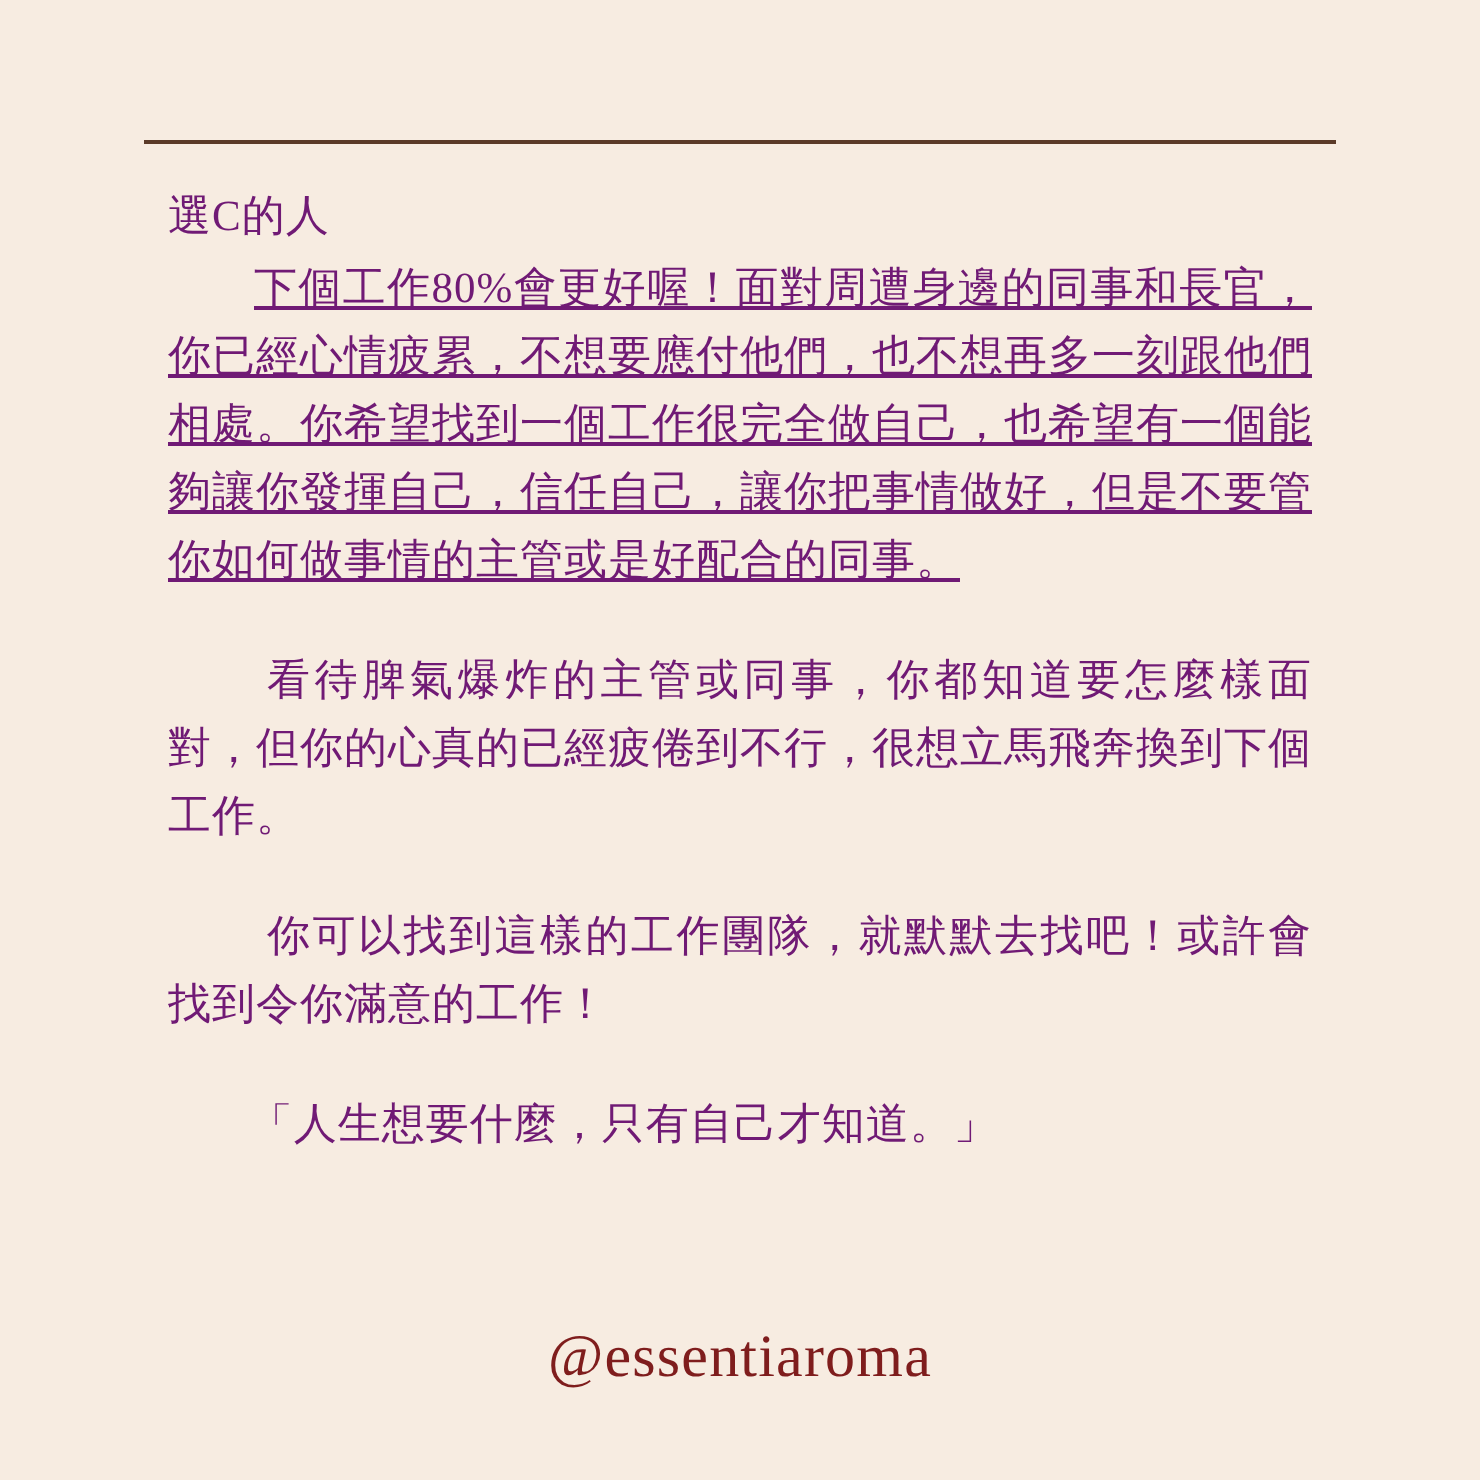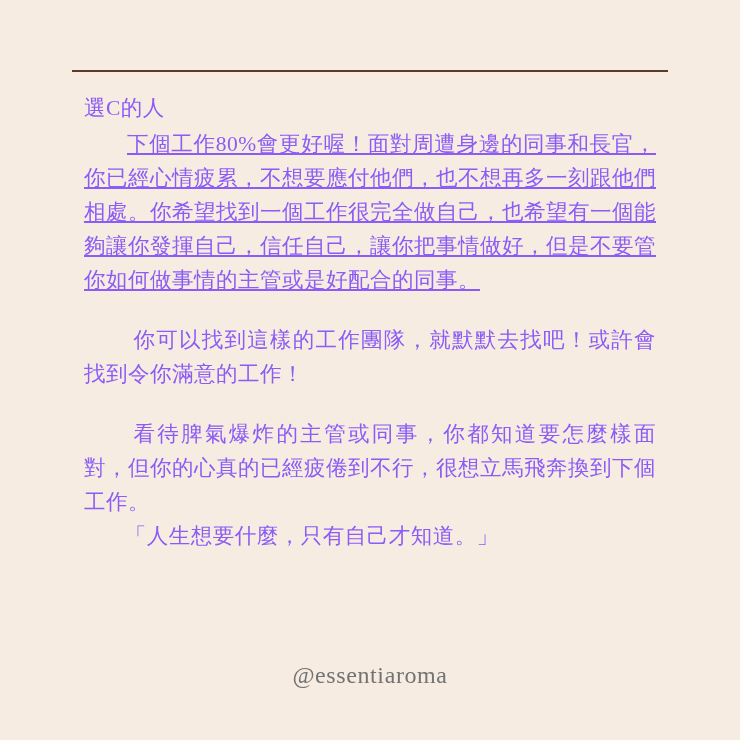--- a/index.html
+++ b/index.html
@@ -28,71 +28,72 @@
     height: 2px;
     background: #5b3a28;
   }
   .content {
     position: absolute;
     left: 84px;
     top: 92px;
     width: 572px;
   }
   .para {
-    color: #8b5cf6;
+    color: #701a75;
     font-size: 21.5px;
     line-height: 1.58;
     letter-spacing: 0.5px;
     text-align: justify;
     text-justify: inter-character;
     margin: 0;
   }
   .heading {
     margin-bottom: 2px;
   }
   .indent-1 {
     text-indent: 2em;
     text-decoration: underline;
   }
   .indent-2 {
     text-indent: 2.3em;
   }
   .gap-1 { margin-top: 26px; }
   .gap-2 { margin-top: 26px; }
   .quote {
+    margin-top: 26px;
     text-indent: 1.9em;
   }
   .handle {
     position: absolute;
     left: 0;
     right: 0;
     top: 662px;
     text-align: center;
-    color: #737373;
-    font-size: 24px;
+    color: #7f1d1d;
+    font-size: 30px;
     letter-spacing: 0.6px;
     font-family: "Liberation Serif", "DejaVu Serif", serif;
   }
 </style>
 </head>
 <body>
 
 <div class="page">
 
   <div class="top-rule"></div>
 
   <div class="content">
 
     <p class="para heading">選C的人</p>
 
     <p class="para indent-1">下個工作80%會更好喔！面對周遭身邊的同事和長官，你已經心情疲累，不想要應付他們，也不想再多一刻跟他們相處。你希望找到一個工作很完全做自己，也希望有一個能夠讓你發揮自己，信任自己，讓你把事情做好，但是不要管你如何做事情的主管或是好配合的同事。</p>
 
+    <p class="para indent-2 gap-1">看待脾氣爆炸的主管或同事，你都知道要怎麼樣面對，但你的心真的已經疲倦到不行，很想立馬飛奔換到下個工作。</p>
+
     <p class="para indent-2 gap-2">你可以找到這樣的工作團隊，就默默去找吧！或許會找到令你滿意的工作！</p>
-
-    <p class="para indent-2 gap-1">看待脾氣爆炸的主管或同事，你都知道要怎麼樣面對，但你的心真的已經疲倦到不行，很想立馬飛奔換到下個工作。</p>
 
     <p class="para quote">「人生想要什麼，只有自己才知道。」</p>
 
   </div>
 
   <div class="handle">@essentiaroma</div>
 
 </div>
 
 </body></html>

